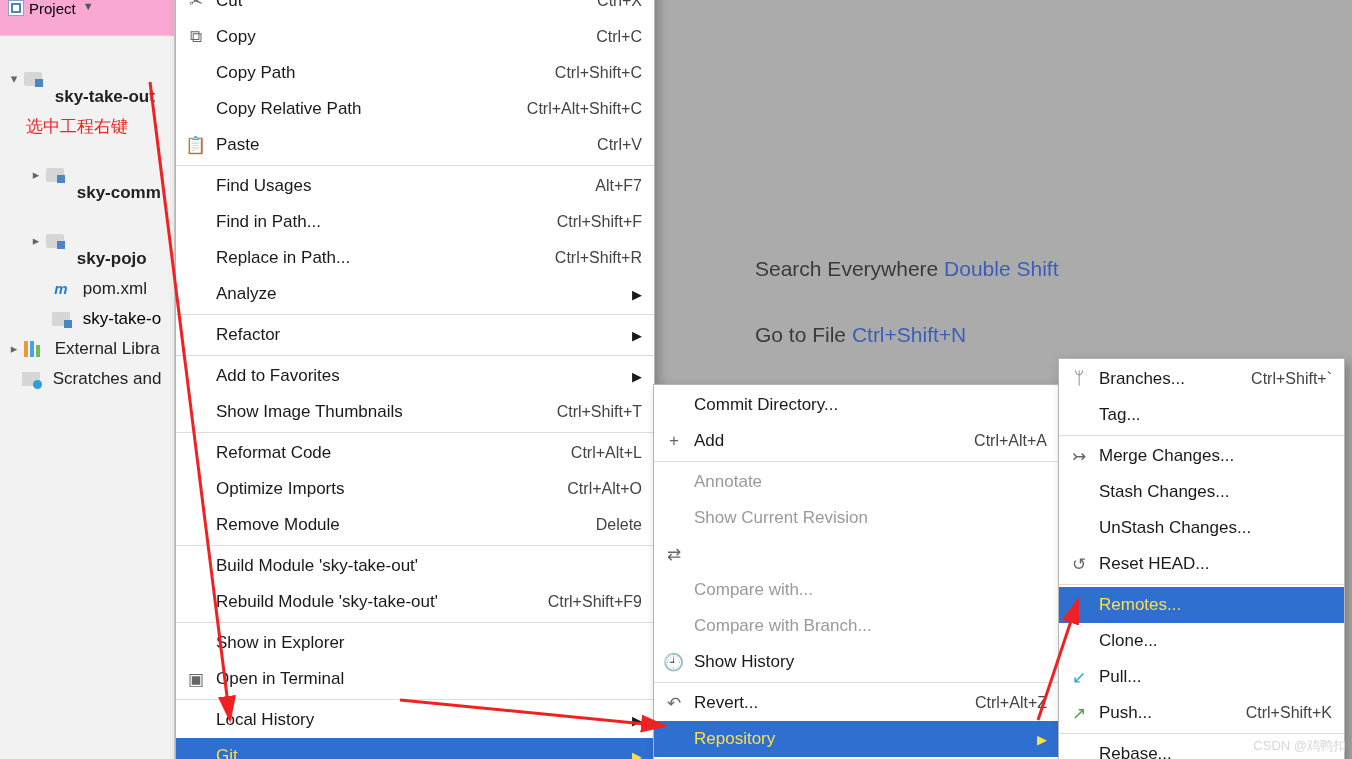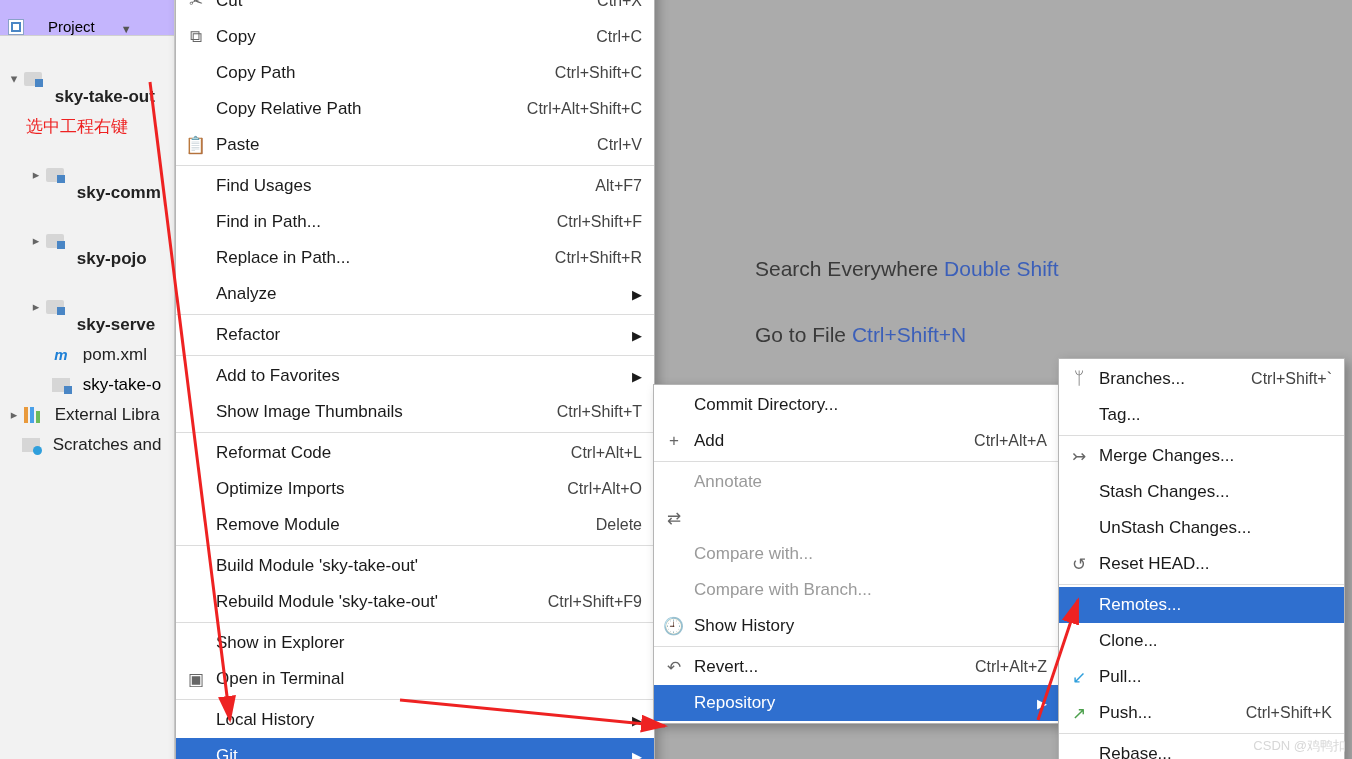--- a/index.html
+++ b/index.html
@@ -1,21 +1,21 @@
 <!DOCTYPE html>
 <html><head>
 <meta charset="utf-8">
 <style>
   * { box-sizing: border-box; margin: 0; padding: 0; font-family: "Segoe UI", Arial, sans-serif; }
   html, body { width: 1352px; height: 759px; overflow: hidden; background: #fff; }
   body { position: relative; font-size: 15px; }
 
   
   .sidebar { position: absolute; left: 0; top: 0; width: 175px; height: 759px; background: #f2f2f2; border-right: 1px solid #d0d0d0; }
-  .sidebar-header { height: 36px; display: flex; align-items: flex-end; padding: 0 8px; border-bottom: 1px solid #d0d0d0; background: #c4b5fd; gap:24px;}
+  .sidebar-header { height: 36px; display: flex; align-items: flex-start; padding: 0 8px; border-bottom: 1px solid #d0d0d0; background: #f9a8d4; gap:5px;}
   .proj-icon { width:16px; height:16px; background:#fff; border:1px solid #8aa2c9; display:inline-flex; position:relative;}
   .proj-icon::after{content:'';position:absolute;top:2px;left:2px;right:2px;bottom:2px;border:2px solid #4a86c5;}
   .sidebar-header .dd { color:#555; font-size:11px; margin-left:2px;}
   .tree { padding: 10px 0 0 8px; line-height: 30px; font-size: 17px; color:#222; }
   .tree .row { display:flex; align-items:center; gap:4px; white-space:nowrap; overflow:hidden;}
   .chev { display:inline-block; width:12px; text-align:center; color:#666; font-size:13px;}
   .chev.open::before{content:'▾';}
   .chev.closed::before{content:'▸';}
   .folder-icon{ width:18px; height:14px; background:#d6d6d6; border-radius:2px; display:inline-block; position:relative;}
   .folder-icon.mod::after{content:'';position:absolute;right:-1px;bottom:-1px;width:8px;height:8px;background:#4a86c5;}
@@ -36,21 +36,21 @@
 
   
   .editor-bg { position:absolute; left:175px; top:0; right:0; bottom:0; background:#ababab; }
   .hints { position:absolute; left:755px; top:236px; font-size:21px; color:#3a3a3a; line-height:66px; }
   .hints .shortcut{ color:#3b5fb9;text-align:center;}
 
   
   .menu { position:absolute; background:#fff; border:1px solid #b5b5b5; box-shadow:4px 4px 10px rgba(0,0,0,0.25); padding:2px 0; }
   .menu-item { display:flex; align-items:center; height:36px; padding:0 12px 0 40px; position:relative; color:#1a1a1a; font-size:17px; white-space:nowrap; }
   .menu-item.disabled{ color:#9a9a9a; }
-  .menu-item.selected{ background:#2f6fcf; color:#ffffff; }
+  .menu-item.selected{ background:#2f6fcf; color:#fde047; }
   .menu-item .shortcut{ margin-left:auto; padding-left:40px; color:#444; font-size:16px;}
   .menu-item .submenu-arrow{margin-left:auto; padding-left:40px; font-size:13px;}
   .menu .sep{ height:1px; background:#dcdcdc; margin:2px 0;}
   .menu-item .micon{ position:absolute; left:10px; width:20px; display:flex; justify-content:center; color:#666;}
   
   svg.arrow{position:absolute; pointer-events:none;}
   .watermark{position:absolute; right:6px; bottom:4px; color:#d7d7d7; font-size:13px;}
 </style>
 </head>
 <body>
@@ -59,21 +59,20 @@
   <div class="sidebar-header">
     <span class="proj-icon"></span>
     <span>Project</span>
     <span class="dd">▼</span>
   </div>
   <div class="tree">
     <div class="row"><span class="chev open"></span><span class="folder-icon mod"></span>&nbsp;<span class="bold">sky-take-out</span></div>
     <div class="row red-note">选中工程右键</div>
     <div class="row" style="padding-left:22px"><span class="chev closed"></span><span class="folder-icon mod"></span>&nbsp;<span class="bold">sky-comm</span></div>
     <div class="row" style="padding-left:22px"><span class="chev closed"></span><span class="folder-icon mod"></span>&nbsp;<span class="bold">sky-pojo</span></div>
-    <div class="row" style="padding-left:22px"><span class="chev closed"></span><span class="folder-icon mod"></span>&nbsp;<span class="bold">sky-serve</span></div>
     <div class="row" style="padding-left:44px"><span class="file-m">m</span>&nbsp;<span>pom.xml</span></div>
     <div class="row" style="padding-left:44px"><span class="file-iml"></span>&nbsp;<span class="git-colored">sky-take-o</span></div>
     <div class="row"><span class="chev closed"></span><span class="lib-icon">
           <span></span>
           <span></span>
           <span></span>
         </span>&nbsp;<span>External Libra</span></div>
     <div class="row" style="padding-left:14px"><span class="scratch-icon"></span>&nbsp;<span>Scratches and</span></div>
   </div>
 </div>
@@ -186,20 +185,23 @@
       <span>Commit Directory...</span>
     </div>
   <div class="menu-item">
       <span class="micon">+</span>
       <span>Add</span>
       <span class="shortcut">Ctrl+Alt+A</span>
     </div>
   <div class="sep"></div>
   <div class="menu-item disabled">
       <span>Annotate</span>
+    </div>
+  <div class="menu-item disabled">
+      <span>Show Current Revision</span>
     </div>
   <div class="menu-item disabled">
       <span class="micon">⇄</span>
     </div>
   <div class="menu-item disabled">
       <span>Compare with...</span>
     </div>
   <div class="menu-item disabled">
       <span>Compare with Branch...</span>
     </div>

